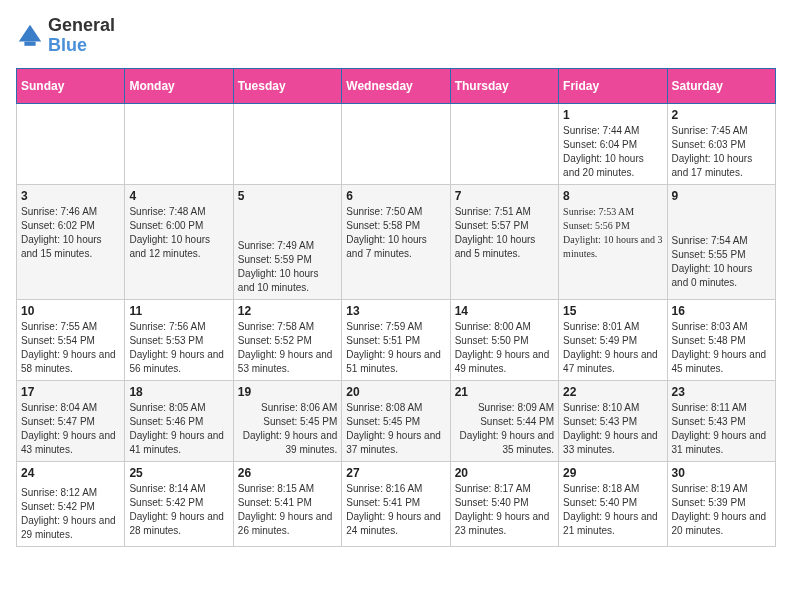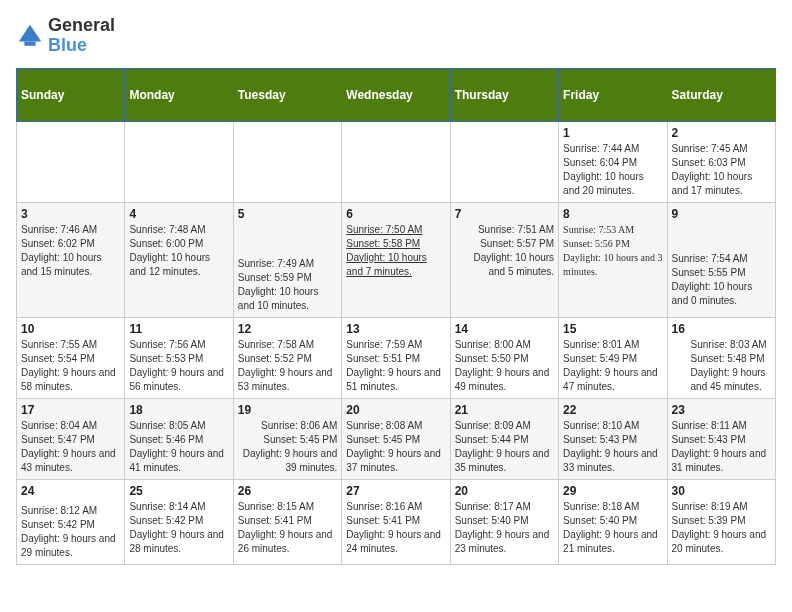--- a/index.html
+++ b/index.html
@@ -44,23 +44,23 @@
     .location {
       font-size: 16px;
       color: #555;
     }
     table {
       width: 100%;
       border-collapse: collapse;
       font-size: 11px;
     }
     thead tr th {
-      background-color: #4d7c0f;
+      background-color: #ec4899;
       color: #fff;
-      padding: 19px 4px;
+      padding: 10px 4px;
       text-align: left;
       font-size: 12px;
       font-weight: bold;
       border: 1px solid #2e6ab0;
     }
     tbody tr td {
       border: 1px solid #ccc;
       vertical-align: top;
       padding: 4px;
       width: calc(100% / 7);
@@ -147,27 +147,27 @@
 Daylight: 10 hours and 12 minutes.</div>
         </td>
         <td>
           <div class="day-num">5</div>
           <div class="day-info" style="white-space: pre-line; margin-top: 36px;">Sunrise: 7:49 AM
 Sunset: 5:59 PM
 Daylight: 10 hours and 10 minutes.</div>
         </td>
         <td>
           <div class="day-num">6</div>
-          <div class="day-info" style="white-space: pre-line; text-decoration: underline;">Sunrise: 7:50 AM
+          <div class="day-info" style="white-space: pre-line;">Sunrise: 7:50 AM
 Sunset: 5:58 PM
 Daylight: 10 hours and 7 minutes.</div>
         </td>
         <td>
           <div class="day-num">7</div>
-          <div class="day-info" style="white-space: pre-line; text-align: right;">Sunrise: 7:51 AM
+          <div class="day-info" style="white-space: pre-line;">Sunrise: 7:51 AM
 Sunset: 5:57 PM
 Daylight: 10 hours and 5 minutes.</div>
         </td>
         <td>
           <div class="day-num">8</div>
           <div class="day-info" style="white-space: pre-line; font-family: Liberation Serif, serif;">Sunrise: 7:53 AM
 Sunset: 5:56 PM
 Daylight: 10 hours and 3 minutes.</div>
         </td>
         <td>
@@ -209,21 +209,21 @@
 Daylight: 9 hours and 49 minutes.</div>
         </td>
         <td>
           <div class="day-num">15</div>
           <div class="day-info" style="white-space: pre-line;">Sunrise: 8:01 AM
 Sunset: 5:49 PM
 Daylight: 9 hours and 47 minutes.</div>
         </td>
         <td>
           <div class="day-num">16</div>
-          <div class="day-info" style="white-space: pre-line; margin-left: 19px;">Sunrise: 8:03 AM
+          <div class="day-info" style="white-space: pre-line;">Sunrise: 8:03 AM
 Sunset: 5:48 PM
 Daylight: 9 hours and 45 minutes.</div>
         </td>
       </tr>
       <tr>
         <td>
           <div class="day-num">17</div>
           <div class="day-info" style="white-space: pre-line;">Sunrise: 8:04 AM
 Sunset: 5:47 PM
 Daylight: 9 hours and 43 minutes.</div>
@@ -241,21 +241,21 @@
 Daylight: 9 hours and 39 minutes.</div>
         </td>
         <td>
           <div class="day-num">20</div>
           <div class="day-info" style="white-space: pre-line;">Sunrise: 8:08 AM
 Sunset: 5:45 PM
 Daylight: 9 hours and 37 minutes.</div>
         </td>
         <td>
           <div class="day-num">21</div>
-          <div class="day-info" style="white-space: pre-line;">Sunrise: 8:09 AM
+          <div class="day-info" style="white-space: pre-line; text-align: right;">Sunrise: 8:09 AM
 Sunset: 5:44 PM
 Daylight: 9 hours and 35 minutes.</div>
         </td>
         <td>
           <div class="day-num">22</div>
           <div class="day-info" style="white-space: pre-line;">Sunrise: 8:10 AM
 Sunset: 5:43 PM
 Daylight: 9 hours and 33 minutes.</div>
         </td>
         <td>

